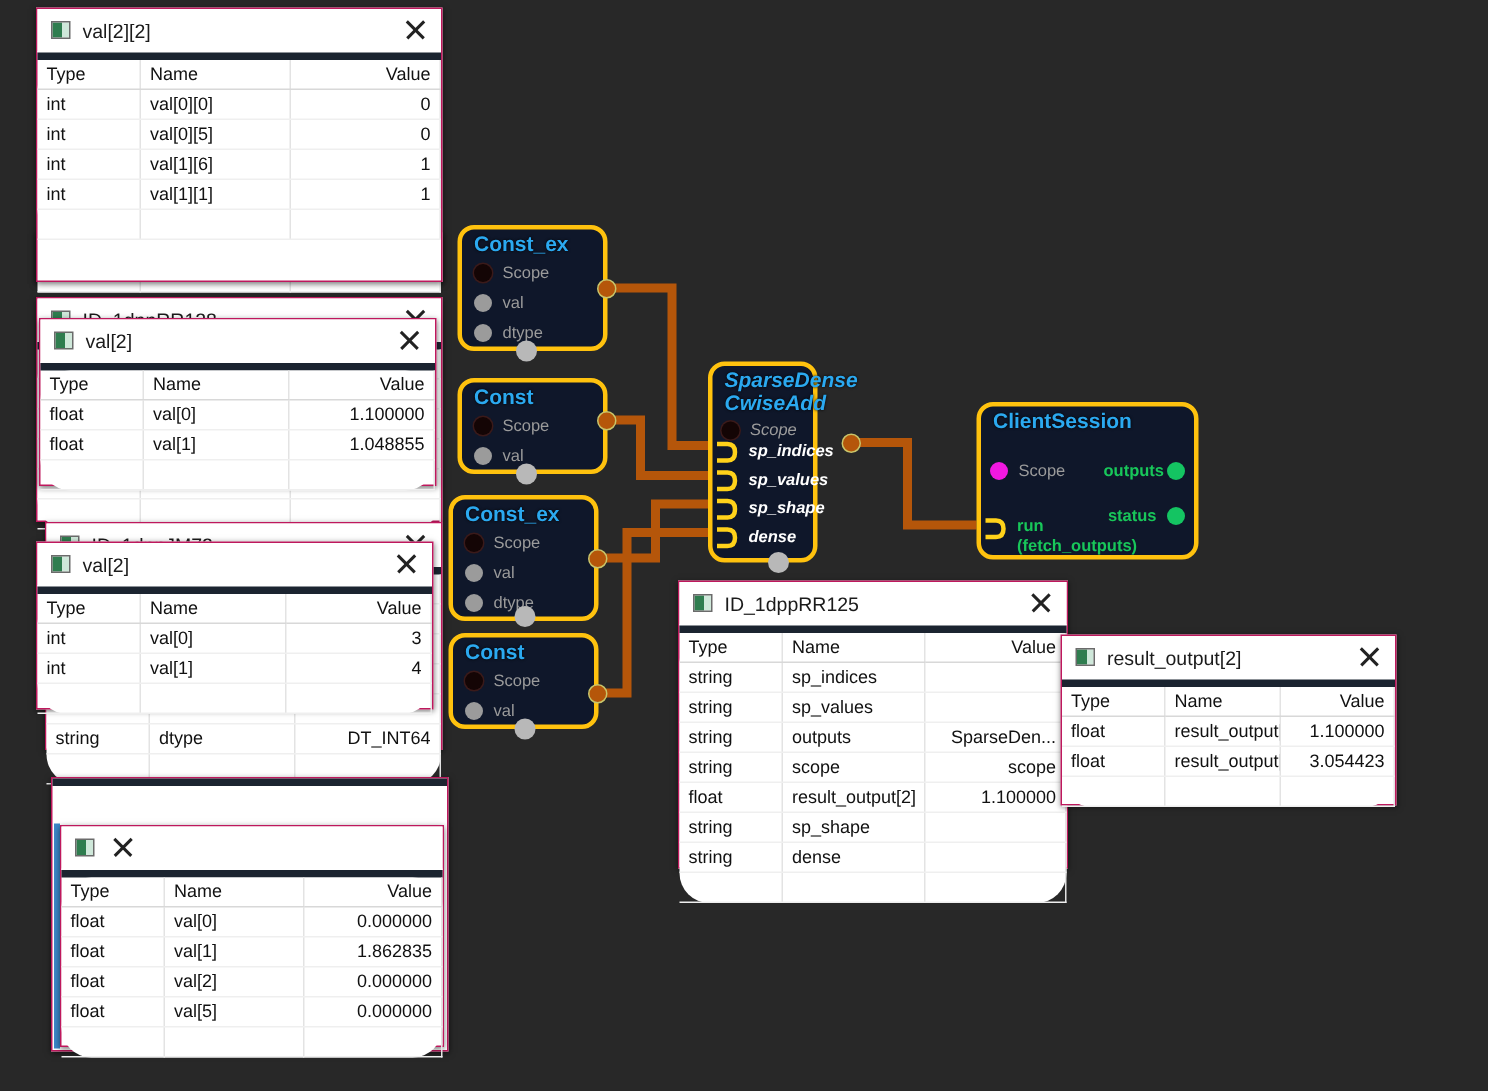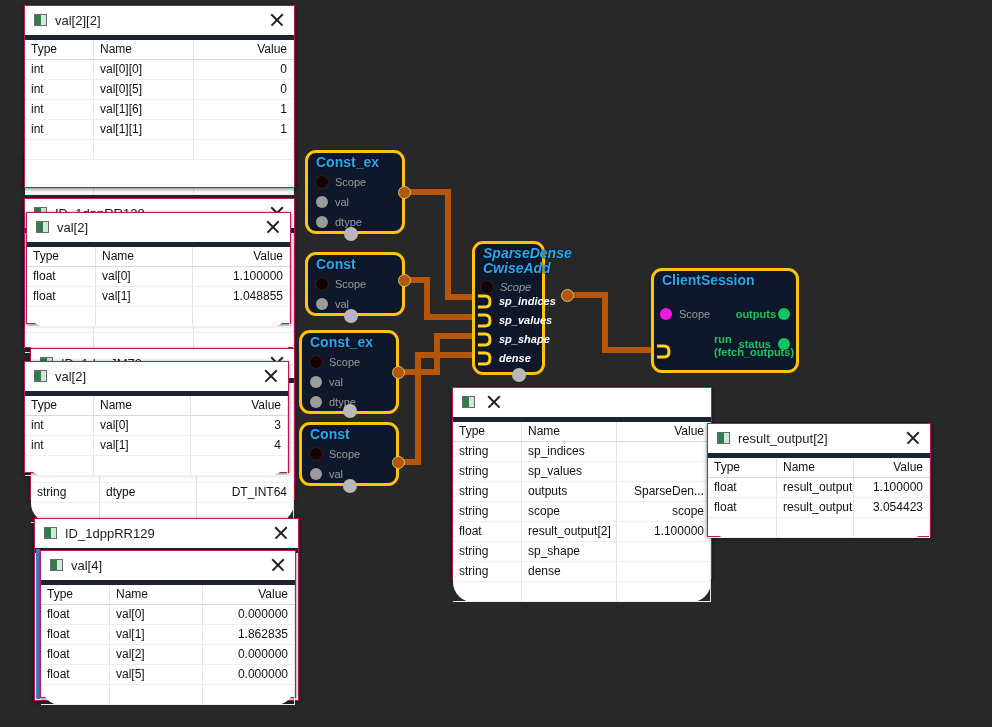--- a/index.html
+++ b/index.html
@@ -226,21 +226,21 @@
       <span class="port-label">Scope</span>
     </div>
     <div class="port" style="right:6px;top:36px;flex-direction:row-reverse;">
       <span class="port-dot dot-green"></span>
       <span class="port-label greenlbl" style="margin-left:0;margin-right:2px;">outputs</span>
     </div>
     <div class="port" style="right:6px;top:66px;flex-direction:row-reverse;">
       <span class="port-dot dot-green"></span>
       <span class="port-label greenlbl" style="margin-left:0;margin-right:7px;">status</span>
     </div>
-    <div class="port" style="left:2px;top:74px;align-items:flex-end;gap:36px;">
+    <div class="port" style="left:2px;top:74px;align-items:flex-start;">
       <span class="exec-in" style="position:relative;width:15px;height:15px;">
         <svg width="15" height="15" viewBox="0 0 15 15">
             <path d="M1 2 L8 2 Q13 2 13 7.5 Q13 13 8 13 L1 13" fill="none" stroke="#FFD21A" stroke-width="3"></path>
           </svg>
       </span>
       <span class="port-label greenlbl" style="white-space:pre-line;line-height:13px;">run
 (fetch_outputs)</span>
     </div>
   </div>
 
@@ -465,34 +465,28 @@
               <td class="col-type">&nbsp;</td>
               <td>&nbsp;</td>
               <td class="v">&nbsp;</td>
             </tr>
       </tbody>
         </table>
     </div>
   </div>
 
   <div class="win" style="left:34px;top:518px;width:265px;height:183px;z-index:10;">
-    <div class="win-title">
-      <span class="win-ico"></span>
-      <span class="win-name">ID_1dppRR129</span>
-      <span class="win-close"></span>
-    </div>
     <div class="win-sep"></div>
     <div class="win-body"></div>
     <div class="win-scroll-l"></div>
   </div>
 
   <div class="win" style="left:40px;top:550px;width:256px;height:148px;z-index:11;">
     <div class="win-title">
       <span class="win-ico"></span>
-      <span class="win-name">val[4]</span>
       <span class="win-close"></span>
     </div>
     <div class="win-sep"></div>
     <div class="win-body">
       <table class="grid">
         <tbody>
             <tr>
           <th class="col-type">Type</th>
           <th>Name</th>
           <th class="v">Value</th>
@@ -523,20 +517,21 @@
               <td class="v">&nbsp;</td>
             </tr>
       </tbody>
         </table>
     </div>
   </div>
 
   <div class="win" style="left:452px;top:387px;width:260px;height:192px;z-index:12;">
     <div class="win-title">
       <span class="win-ico"></span>
+      <span class="win-name">ID_1dppRR125</span>
       <span class="win-close"></span>
     </div>
     <div class="win-sep"></div>
     <div class="win-body">
       <table class="grid">
         <tbody>
             <tr>
           <th class="col-type">Type</th>
           <th>Name</th>
           <th class="v">Value</th>

